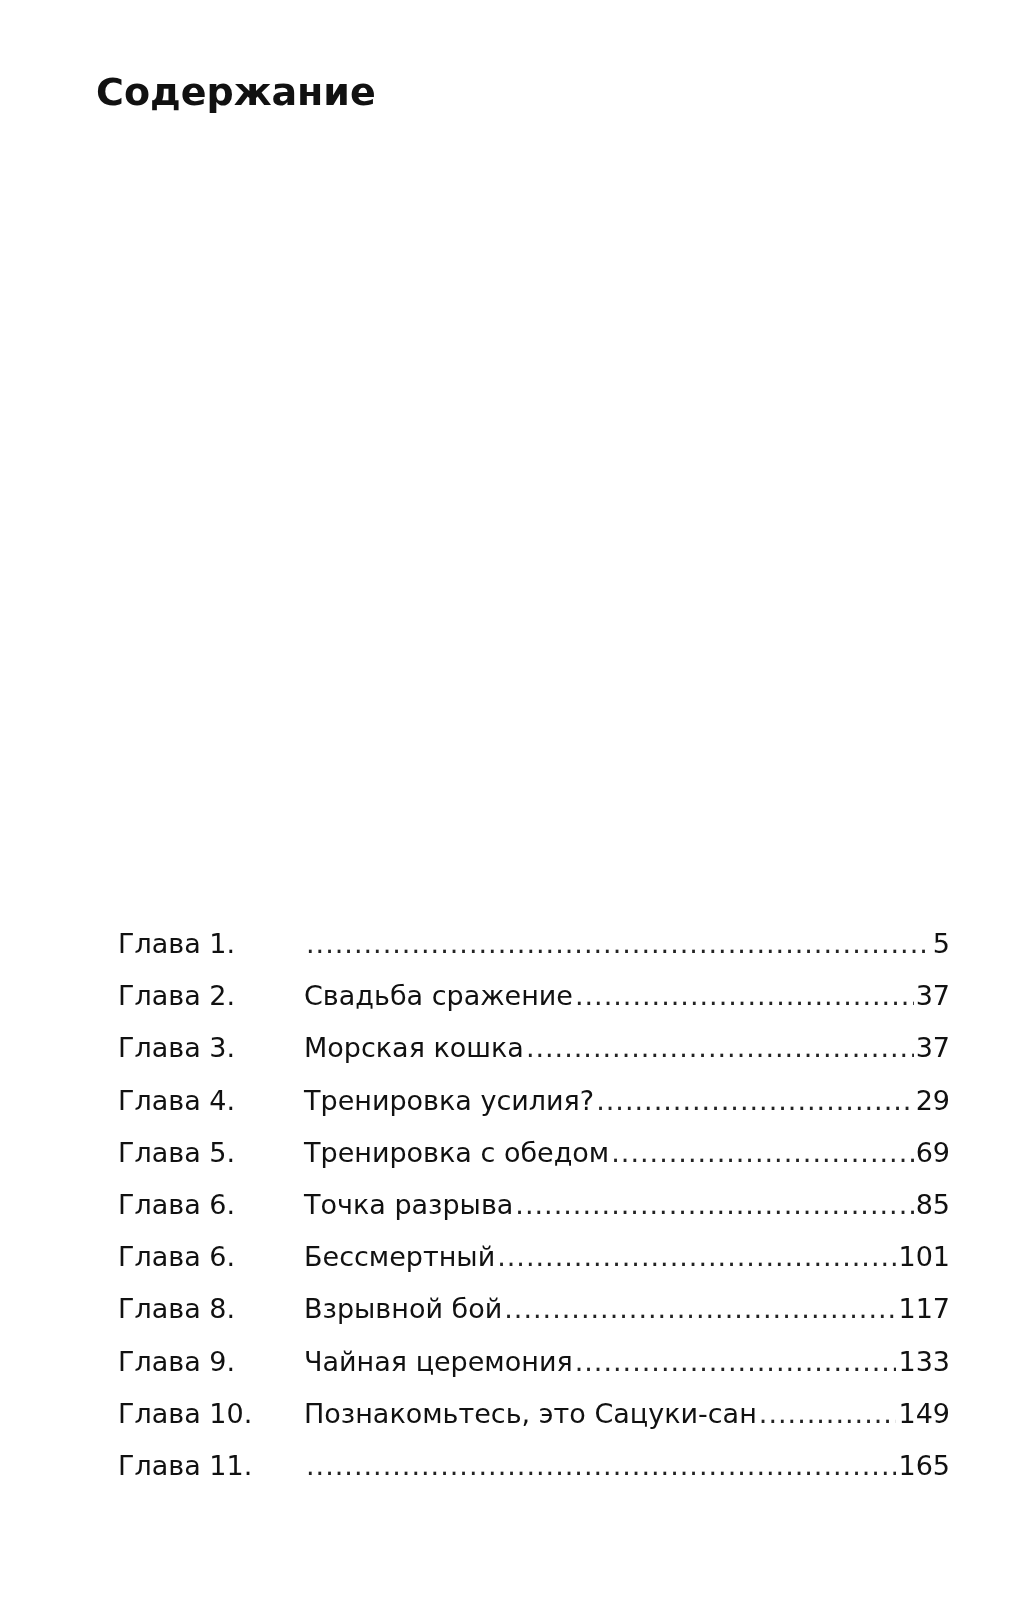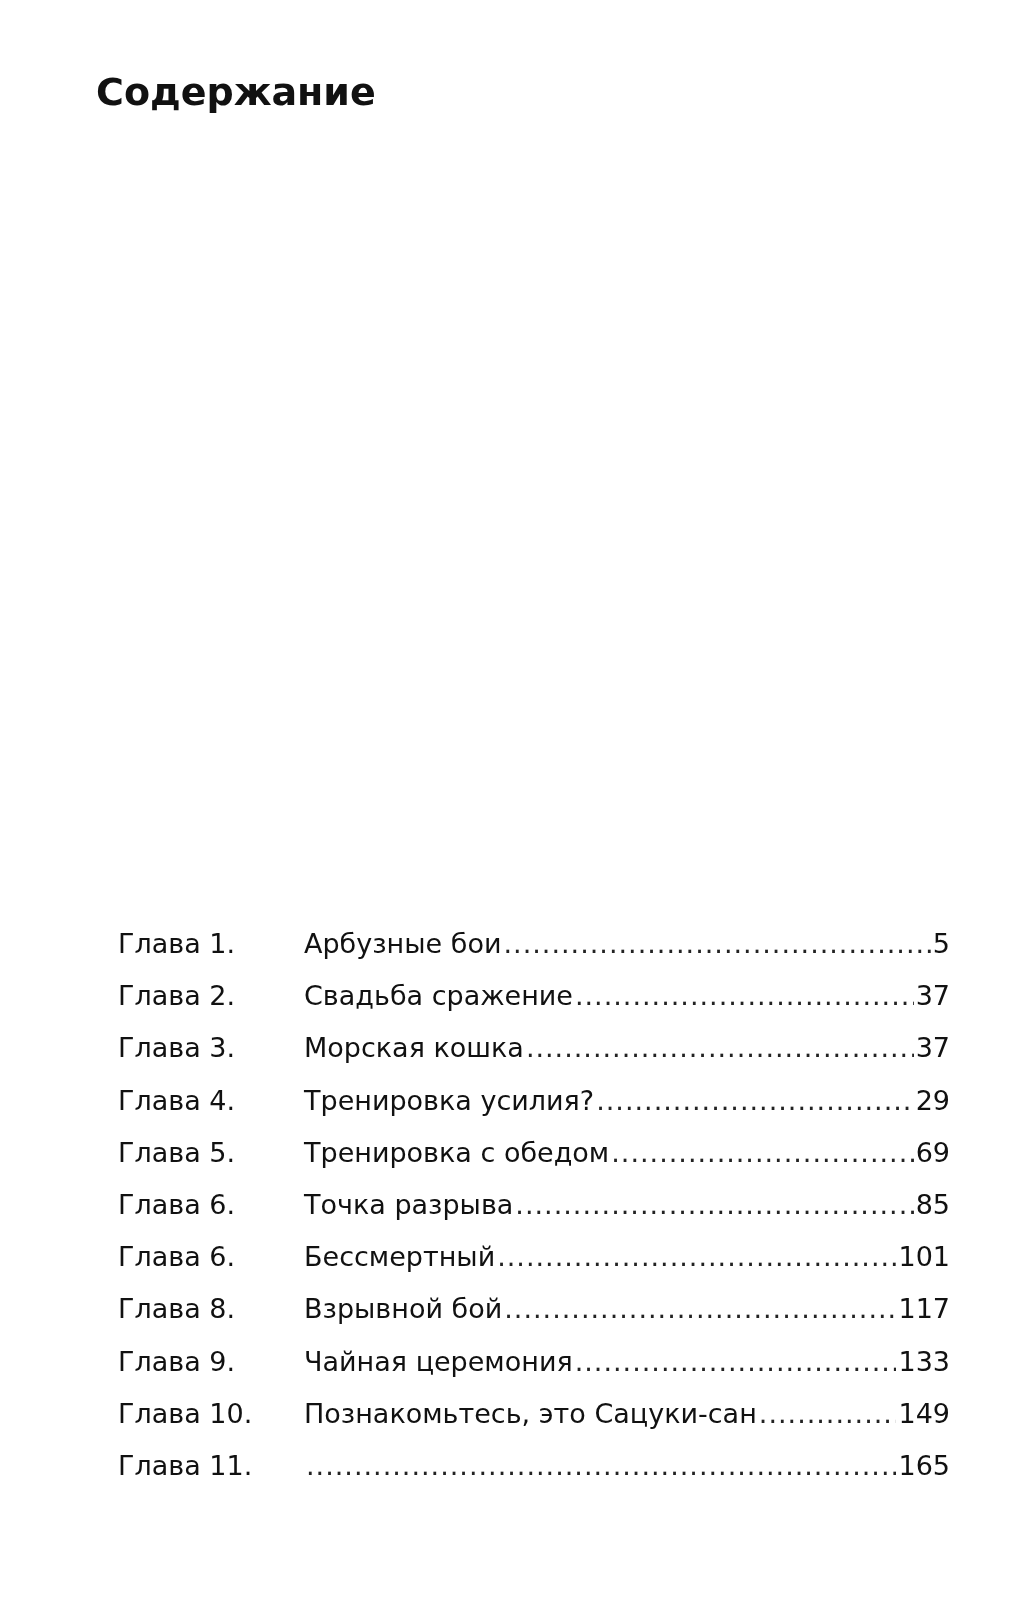--- a/index.html
+++ b/index.html
@@ -32,21 +32,20 @@
   .page { flex: none; text-align: right; white-space: nowrap; }
 </style>
 </head>
 <body>
 
 <h1 class="title">Содержание</h1>
 
 <div class="toc">
   <div class="row">
     <span class="chapter">Глава 1.</span>
-    <span class="name">Арбузные бои</span>
     <span class="leader"></span>
     <span class="page">5</span>
   </div>
   <div class="row">
     <span class="chapter">Глава 2.</span>
     <span class="name">Свадьба сражение</span>
     <span class="leader"></span>
     <span class="page">37</span>
   </div>
   <div class="row">

